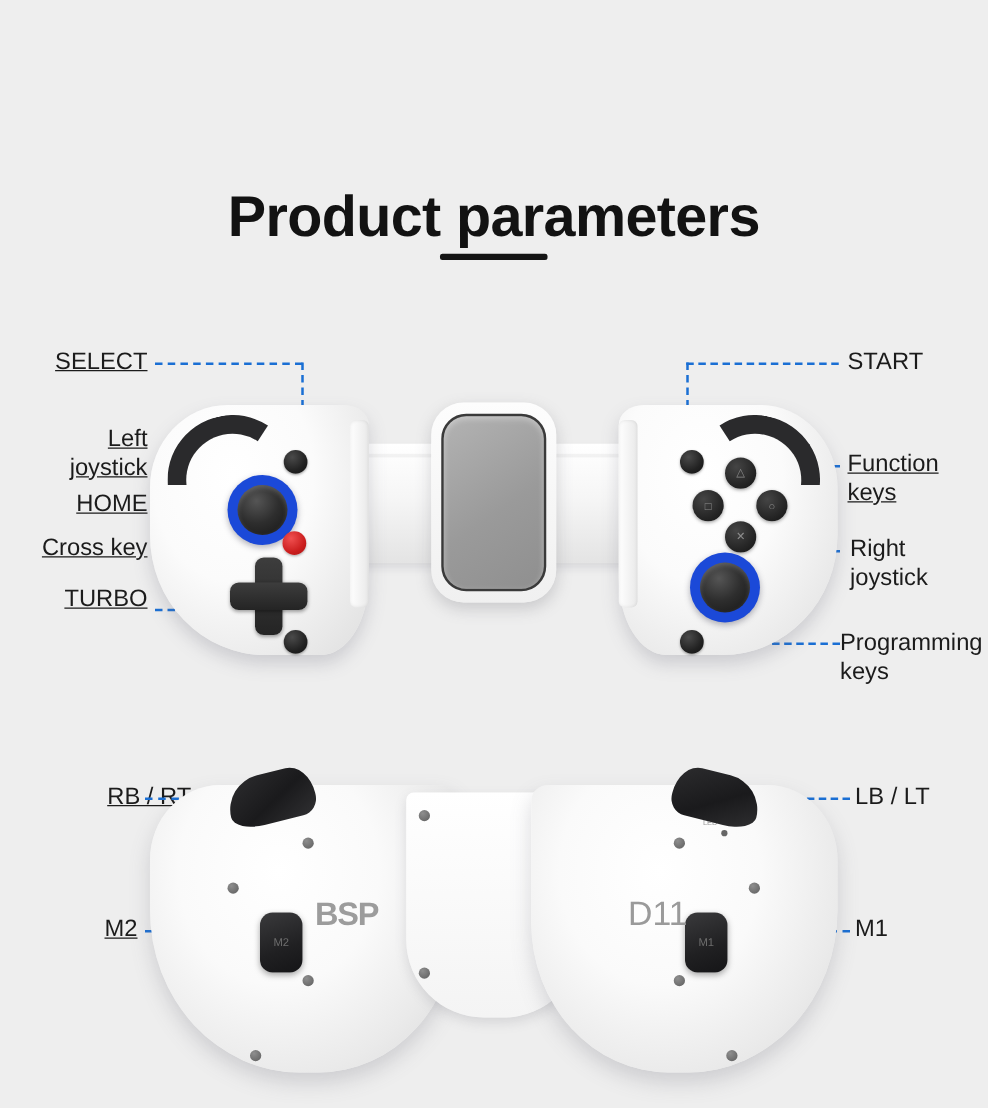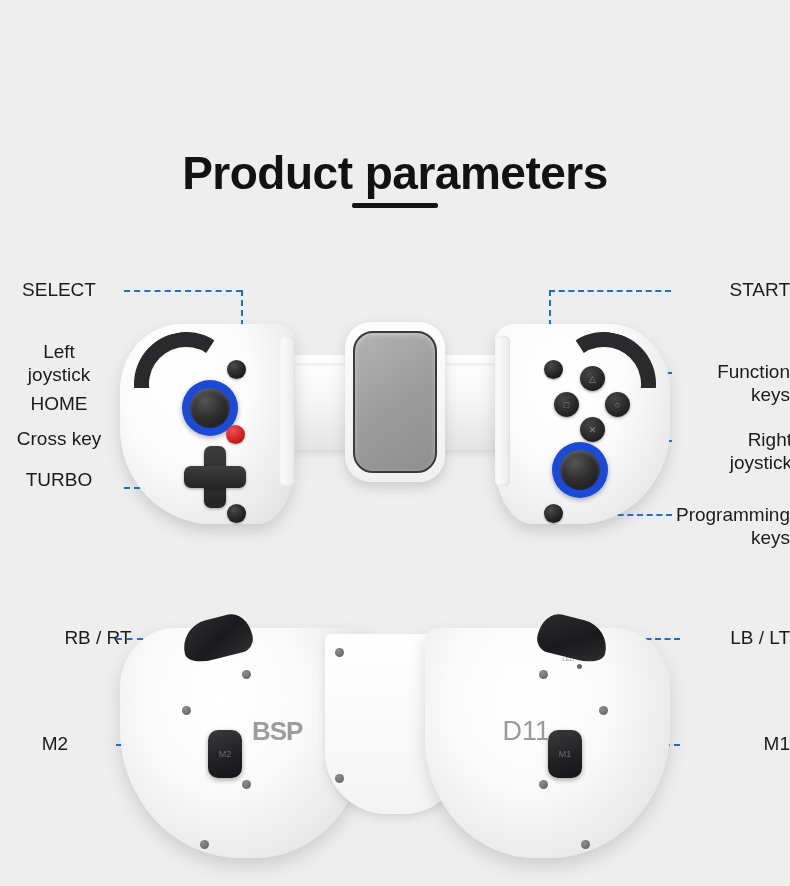--- a/index.html
+++ b/index.html
@@ -28,22 +28,22 @@
   }
 
   
   .lbl{
     position:absolute;
     font-size:19px;
     line-height:23px;
     color:#1b1b1b;
     white-space:pre-line;
   }
-  .lbl.r-align{text-align:center;}
-  .lbl.l-align{text-align:right;}
+  .lbl.r-align{text-align:right;text-decoration:underline;}
+  .lbl.l-align{text-align:left;}
 
   
   .leader{position:absolute;pointer-events:none;}
   .dash-h{
     position:absolute;height:0;
     border-top:2px dashed #1a6fd4;
   }
   .dash-v{
     position:absolute;width:0;
     border-left:2px dashed #1a6fd4;
@@ -249,21 +249,21 @@
   <div class="title-rule"></div>
 
   <div class="lbl r-align" style="left:0;top:278px;width:118px;">SELECT</div>
   <div class="lbl r-align" style="left:0;top:340px;width:118px;">Left
 joystick</div>
   <div class="lbl r-align" style="left:0;top:392px;width:118px;">HOME</div>
   <div class="lbl r-align" style="left:0;top:427px;width:118px;">Cross key</div>
   <div class="lbl r-align" style="left:0;top:468px;width:118px;">TURBO</div>
 
   <div class="lbl l-align" style="left:678px;top:278px;width:112px;">START</div>
-  <div class="lbl l-align" style="left:678px;top:360px;width:112px;">Function
+  <div class="lbl l-align" style="left:678px;top:360px;width:112px;text-decoration:underline;">Function
 keys</div>
   <div class="lbl l-align" style="left:680px;top:428px;width:112px;">Right
 joystick</div>
   <div class="lbl l-align" style="left:672px;top:503px;width:118px;">Programming
 keys</div>
 
   <div class="leader">
 
     <div class="dash-h" style="left:124px;top:290px;width:118px;"></div>
     <div class="dash-v" style="left:241px;top:290px;height:46px;"></div>

